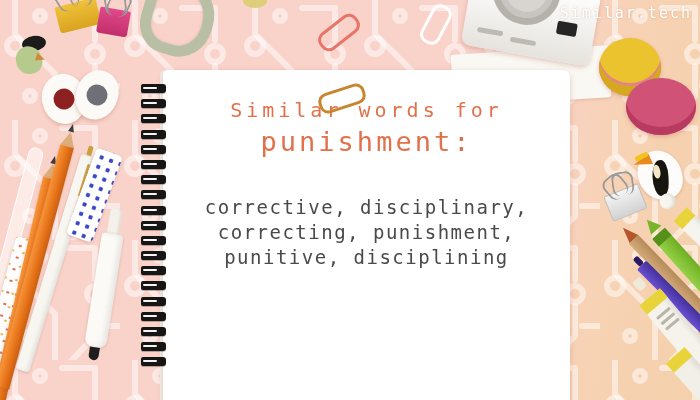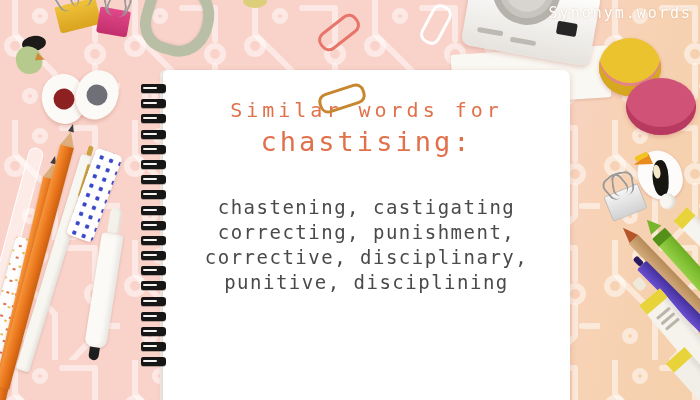--- a/index.html
+++ b/index.html
@@ -149,25 +149,24 @@
   <div class="abs camera decor">
     <div class="lens"></div>
     <div class="cam-btn"></div>
     <div class="cam-slit slit1"></div>
     <div class="cam-slit slit2"></div>
   </div>
 
   <div class="abs notebook">
     <div class="notebook-inner">
       <div class="title1">Similar words for</div>
-      <div class="title2">chastising:</div>
+      <div class="title2">punishment:</div>
       <div class="synonyms">
-        <div>chastening, castigating</div>
+        <div>corrective, disciplinary,</div>
         <div>correcting, punishment,</div>
-        <div>corrective, disciplinary,</div>
         <div>punitive, disciplining</div>
       </div>
     </div>
   </div>
 
   <div id="spiral" class="abs">
       <div class="ring"></div>
       <div class="ring"></div>
       <div class="ring"></div>
       <div class="ring"></div>
@@ -181,21 +180,21 @@
       <div class="ring"></div>
       <div class="ring"></div>
       <div class="ring"></div>
       <div class="ring"></div>
       <div class="ring"></div>
       <div class="ring"></div>
       <div class="ring"></div>
       <div class="ring"></div>
     </div>
 
-  <div class="abs logo">Synonym.words</div>
+  <div class="abs logo">Similar.tech</div>
 
   <div class="abs decor metal-clip"></div>
   <div class="abs decor clip-body clip-yellow">
     <div class="wire wire-a"></div>
       <div class="wire wire-b"></div>
   </div>
   <div class="abs decor clip-body clip-pink">
     <div class="wire wire-a"></div>
       <div class="wire wire-b"></div>
   </div>

